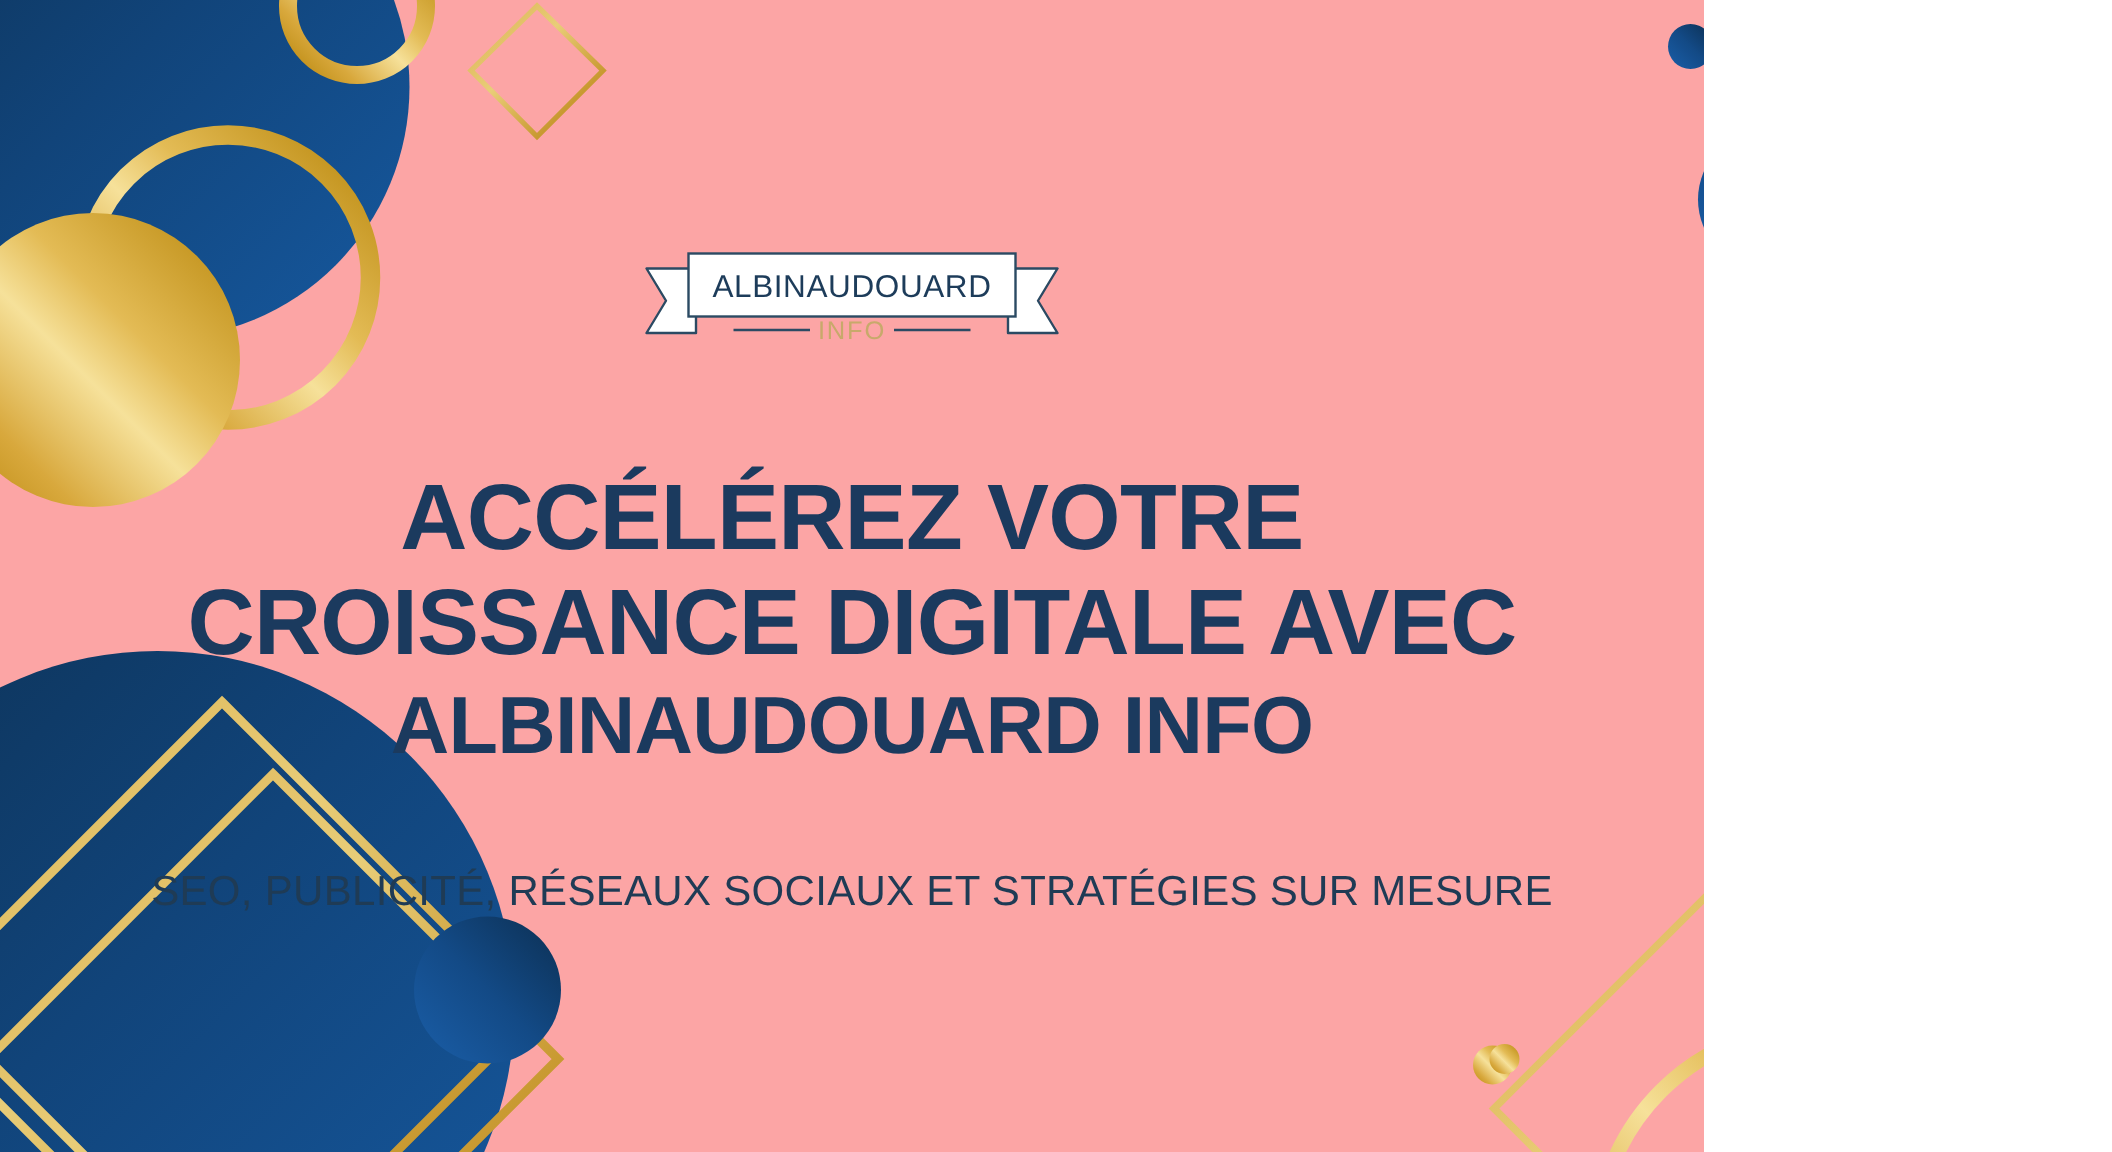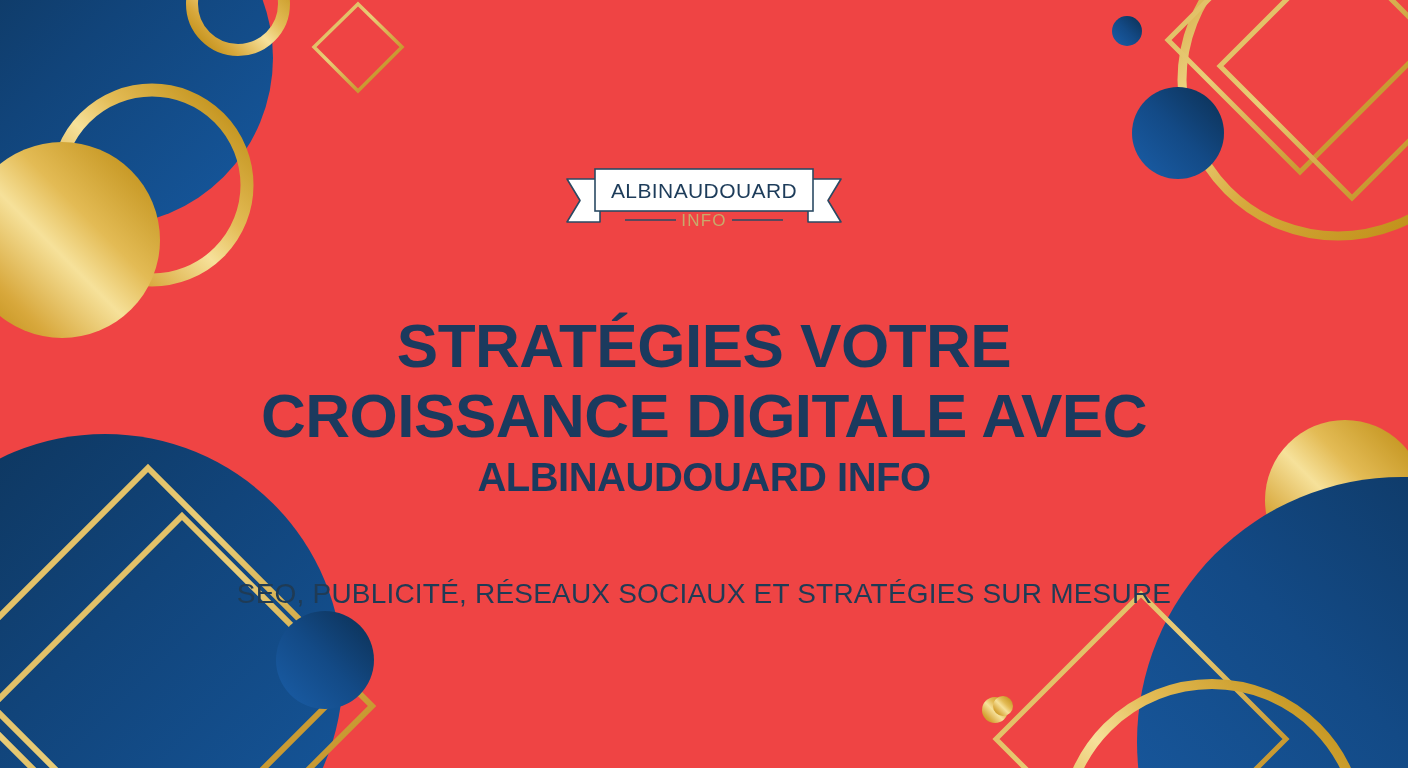--- a/index.html
+++ b/index.html
@@ -5,24 +5,24 @@
 <style>
   html, body {
     margin: 0;
     padding: 0;
     background: #ffffff;
   }
   * { box-sizing: border-box; }
 
   .banner {
     position: relative;
-    width: 1408px;
+    width: 1136px;
     height: 768px;
     overflow: hidden;
-    background: #ef4444;
+    background: #fca5a5;
     font-family: "Liberation Sans", sans-serif;
   }
 
   .decor-layer {
     position: absolute;
     inset: 0;
     width: 1408px;
     height: 768px;
     pointer-events: none;
   }
@@ -72,21 +72,21 @@
     text-align: center;
     color: #1b3a5e;
     font-family: "Liberation Sans", sans-serif;
     font-weight: 700;
     line-height: 1.0;
     letter-spacing: -0.5px;
   }
   .hl-line { display: block; white-space: nowrap; }
   .hl-1 { font-size: 62px; }
   .hl-2 { font-size: 62px; margin-top: 8px; }
-  .hl-3 { font-size: 40px; margin-top: 10px; }
+  .hl-3 { font-size: 54px; margin-top: 10px; }
 
   
   .subtitle {
     position: absolute;
     top: 550px;
     left: 0;
     right: 0;
     text-align: center;
     color: #1f3b55;
     font-family: "Liberation Sans", sans-serif;
@@ -197,21 +197,21 @@
         <text class="logo-name" x="146" y="35" text-anchor="middle">ALBINAUDOUARD</text>
 
         <line x1="67" y1="57" x2="118" y2="57" stroke="#2b4a63" stroke-width="1.6"></line>
         <line x1="174" y1="57" x2="225" y2="57" stroke="#2b4a63" stroke-width="1.6"></line>
 
         <text class="logo-sub" x="146" y="63" text-anchor="middle">INFO</text>
       </svg>
     </div>
 
     <h1 class="headline">
-      <span class="hl-line hl-1">STRATÉGIES VOTRE</span>
+      <span class="hl-line hl-1">ACCÉLÉREZ VOTRE</span>
       <span class="hl-line hl-2">CROISSANCE DIGITALE AVEC</span>
       <span class="hl-line hl-3">ALBINAUDOUARD INFO</span>
     </h1>
 
     <p class="subtitle">SEO, PUBLICITÉ, RÉSEAUX SOCIAUX ET STRATÉGIES SUR MESURE</p>
 
   </div>
 </div>
 
 </body></html>

